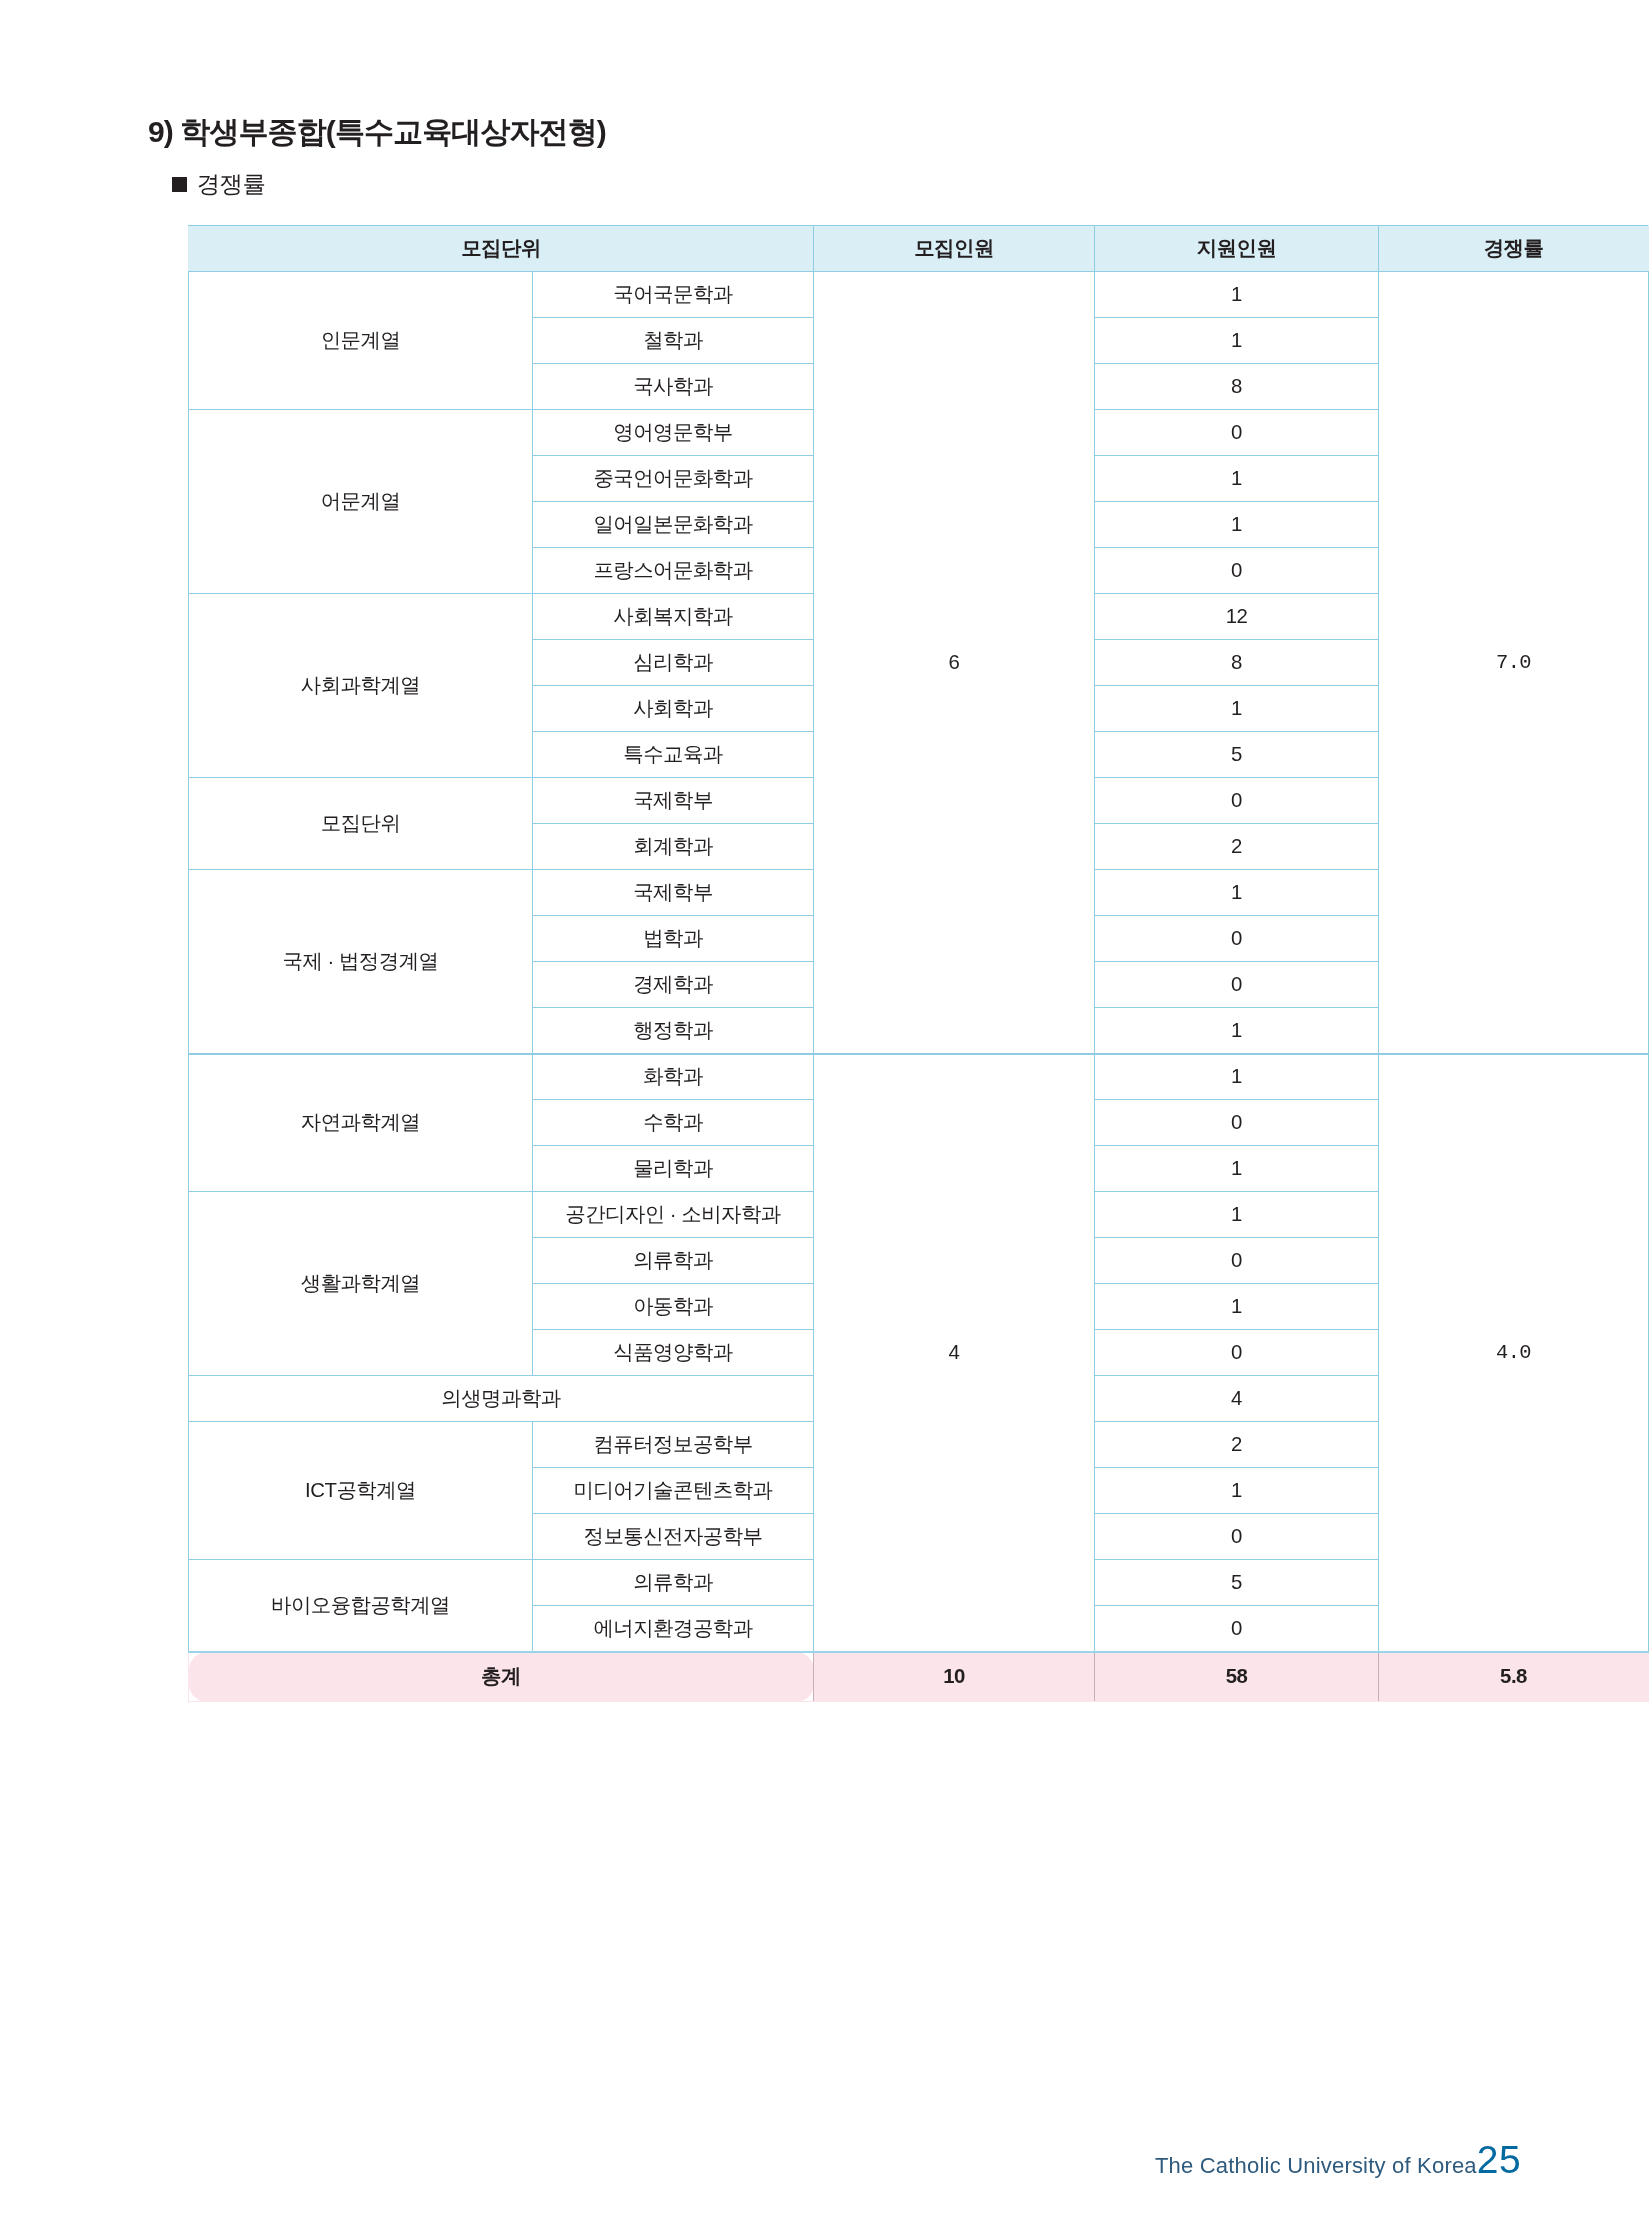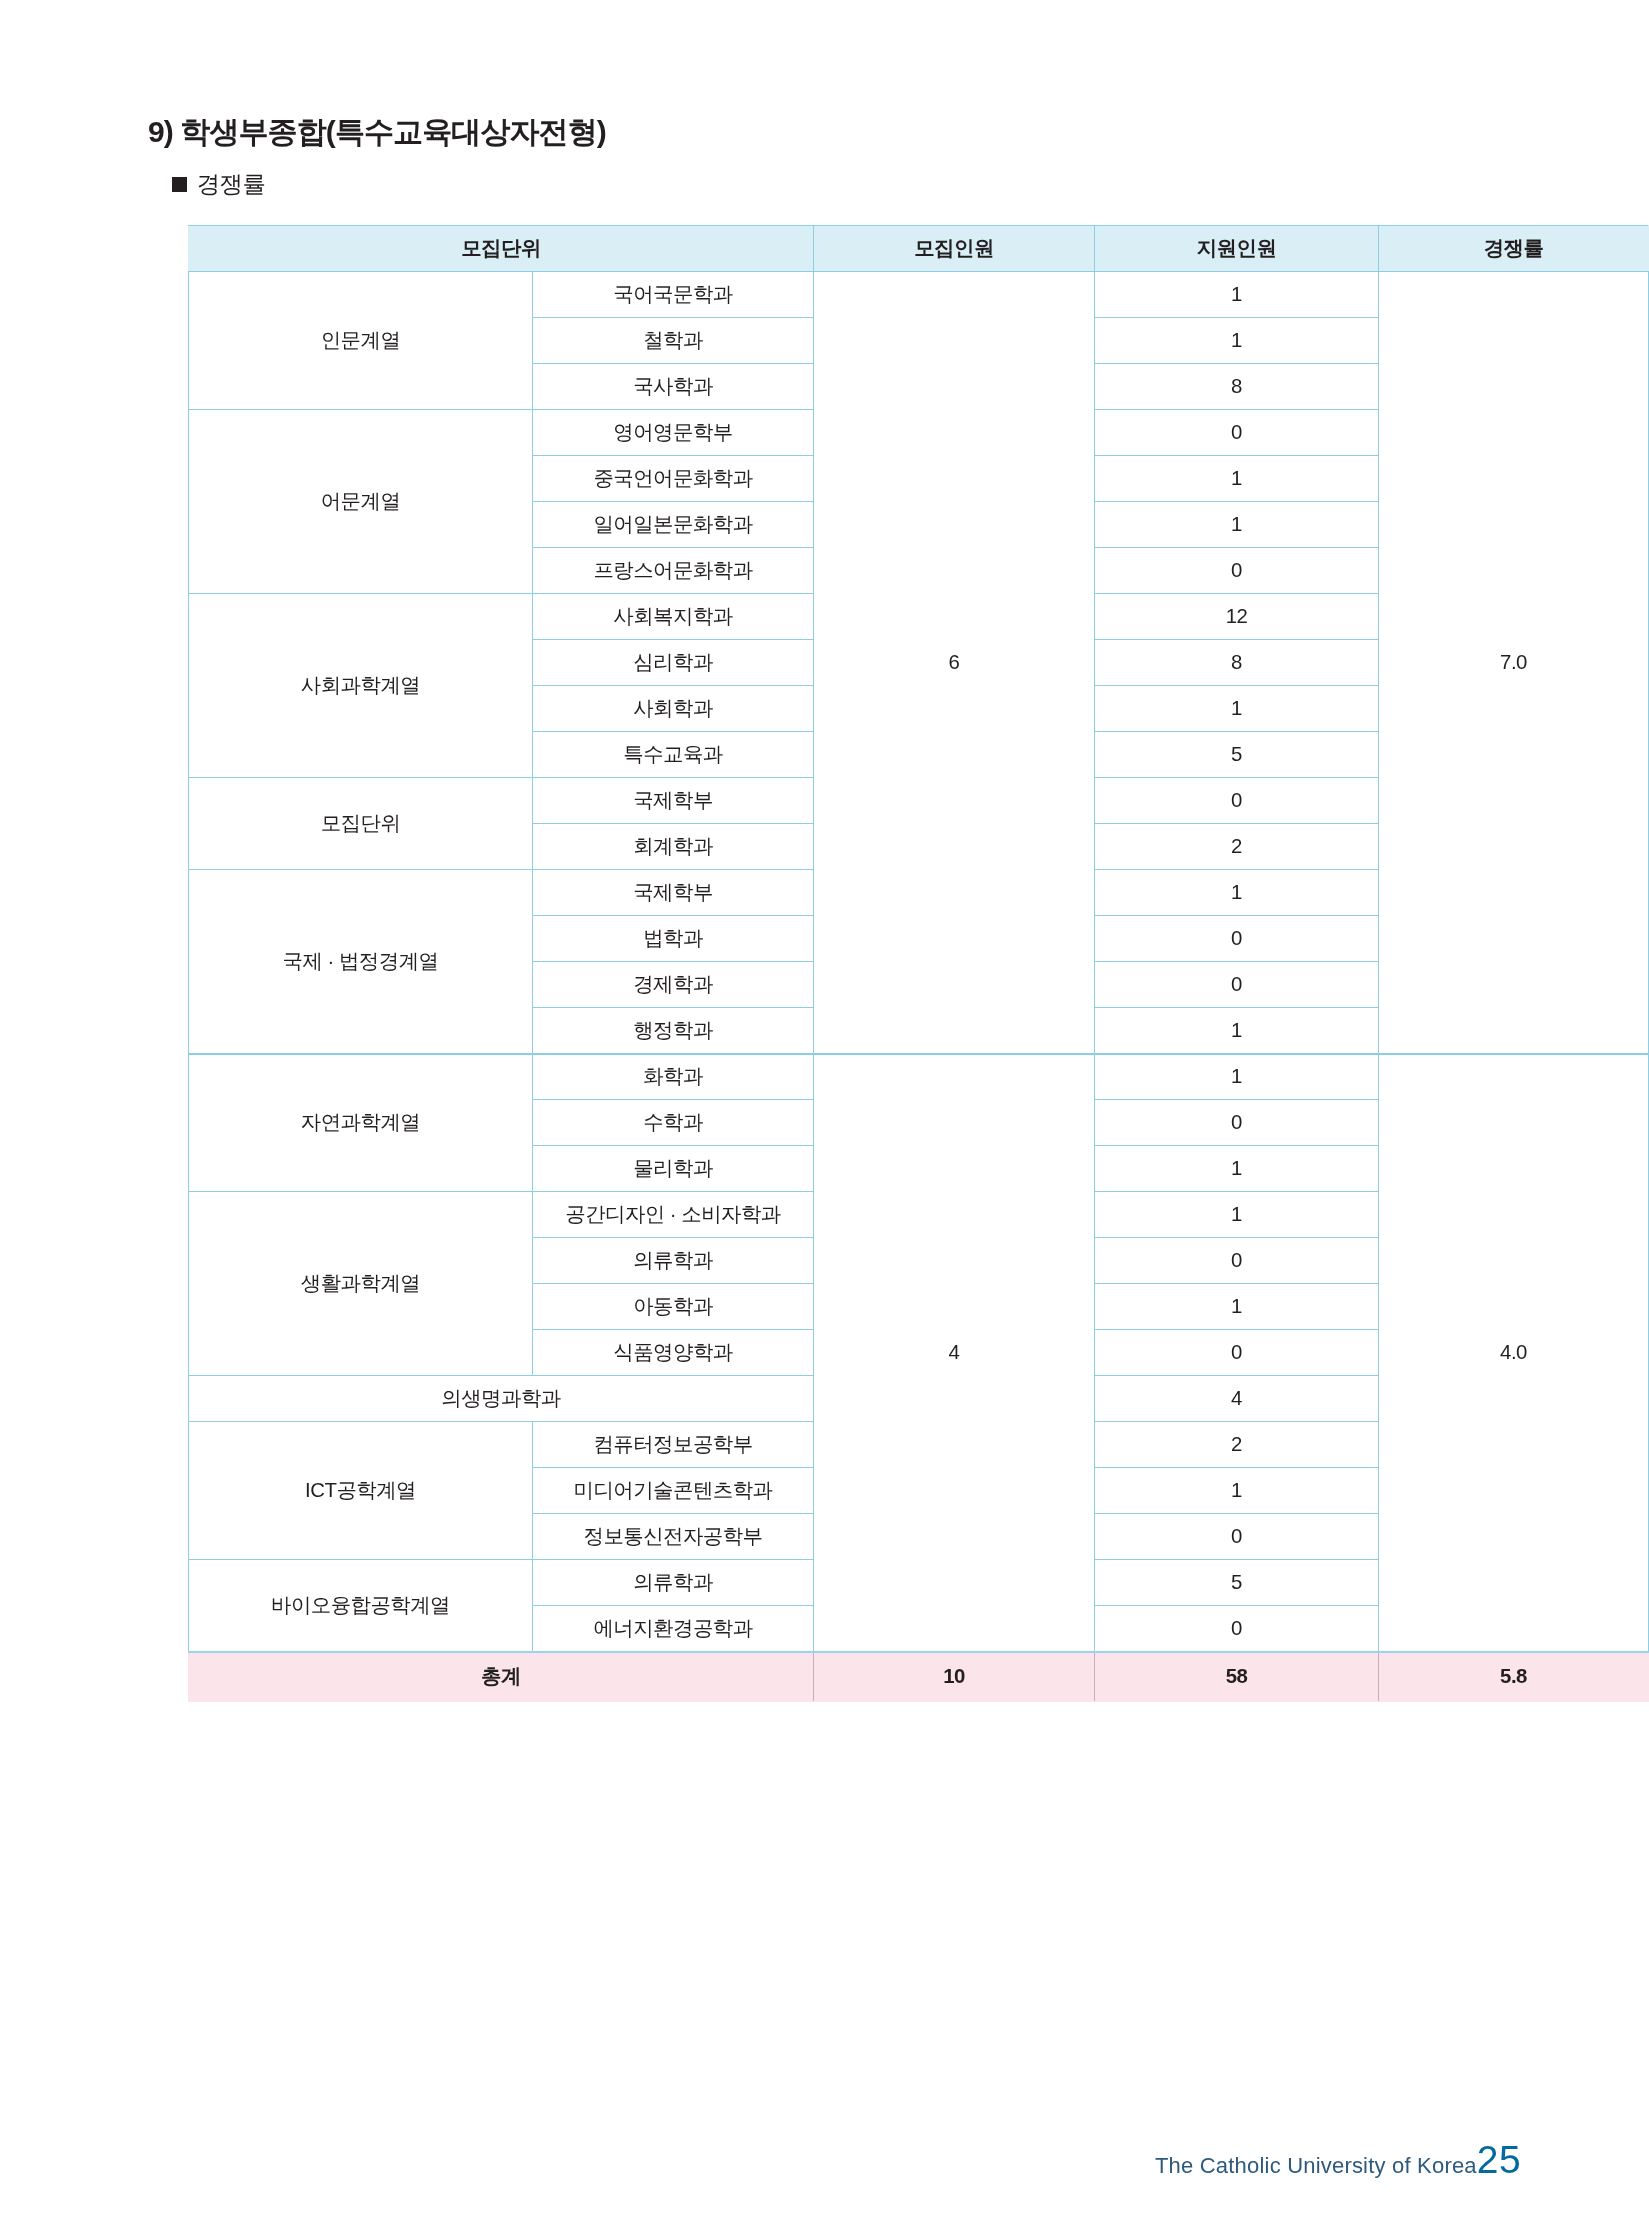--- a/index.html
+++ b/index.html
@@ -87,38 +87,38 @@
     height: 53px;
     border-top: 3.8px solid #5cbfe0;
     border-bottom: 3.8px solid #5cbfe0;
     border-left: 0.8px solid #a7dcef;
     border-right: 0.8px solid #a7dcef;
   }
   thead th:first-child { border-left: 0.8px solid #daeef6; }
   thead th:last-child  { border-right: 0.8px solid #daeef6; }
 
   td.cat  { border-left: 0.8px solid #ffffff; }
-  td.rate { border-right: 0.8px solid #ffffff; }
+  td.rate { border-right: 0.8px solid #ffffff; font-family: Liberation Mono, monospace; }
   td.quota{ }
 
   tr.grp-end > td { border-bottom: 0.8px solid #8fcde4; }
 
   
   tr.split-top > td { border-top: 2.3px solid #8fcde4; }
 
   tbody tr.total td {
     background: #fbe4ea;
     font-weight: 700;
     height: 50px;
     border-top: 2.3px solid #9ad4ea;
     border-bottom: 0.8px solid #fbe4ea;
     border-left: 0.8px solid #c9aeb7;
     border-right: 0.8px solid #c9aeb7;
   }
-  tbody tr.total td:first-child { border-left: 0.8px solid #fbe4ea; }
+  tbody tr.total td:first-child { border-left: 0.8px solid #fbe4ea; border-radius: 18px; }
   tbody tr.total td:last-child  { border-right: 0.8px solid #fbe4ea; }
   tbody tr.total td.t-label { font-weight: 700; }
   tbody tr.total td.t-num { font-weight: 700; }
 
   
   .footer {
     position: absolute;
     right: 129px;
     top: 2138px;
     display: flex;

